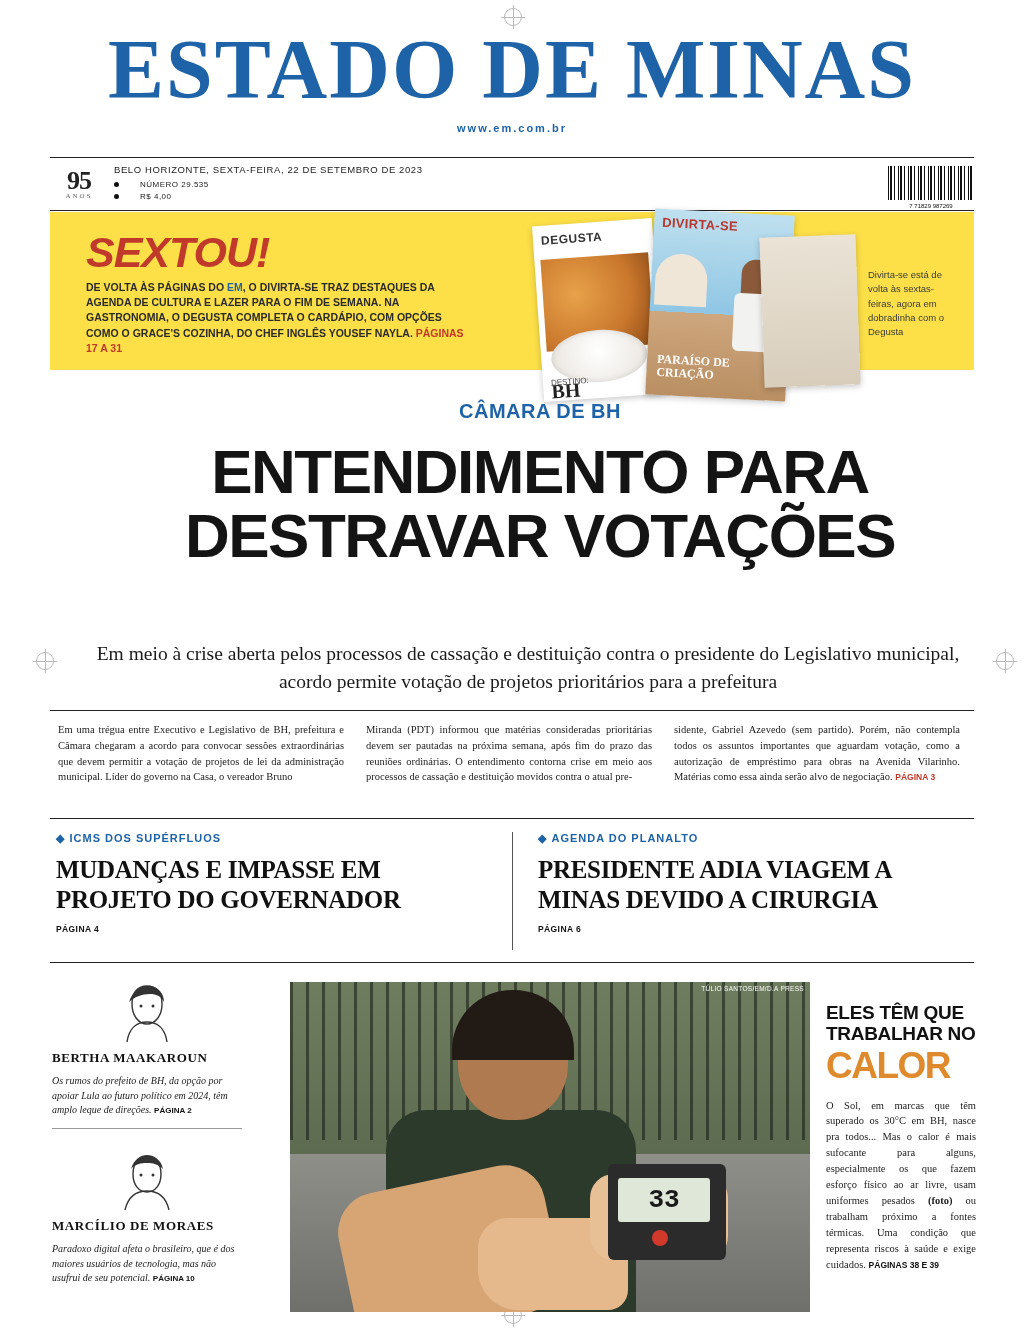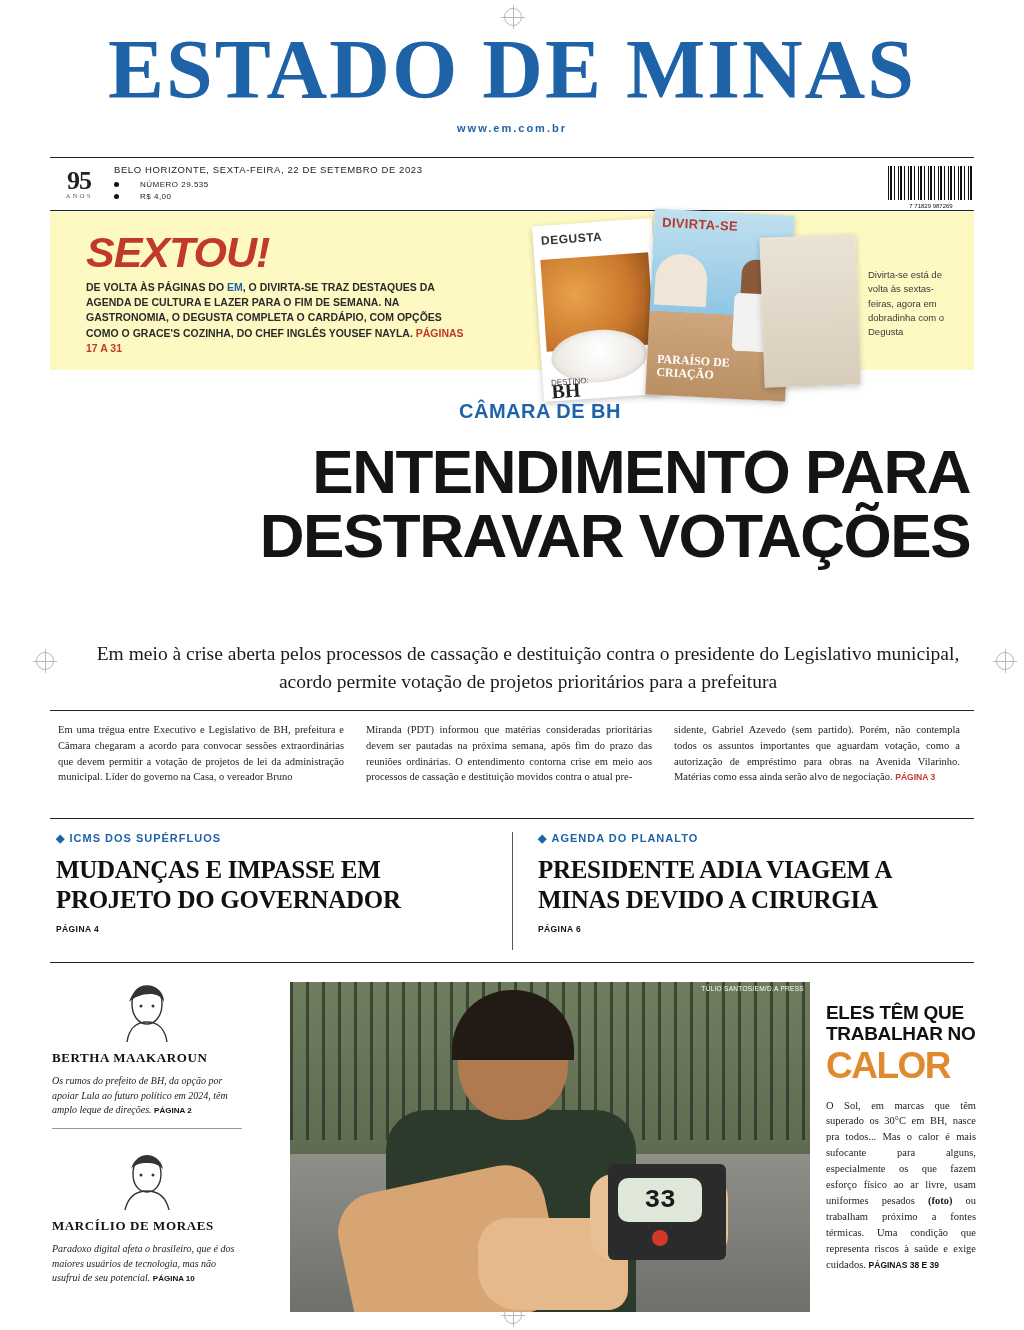--- a/index.html
+++ b/index.html
@@ -40,21 +40,21 @@
   .logo95 .anos{font-size:7px;letter-spacing:2px;color:#666;margin-top:-4px;}
   .dateline{position:absolute;left:64px;top:4px;font-family:"Liberation Sans",sans-serif;font-size:9.5px;letter-spacing:.6px;color:#222;}
   .meta{position:absolute;left:64px;top:20px;font-family:"Liberation Sans",sans-serif;font-size:8px;letter-spacing:.5px;color:#222;}
   .meta .line{display:flex;align-items:center;margin-bottom:3px;gap:16px;}
   .bullet{width:5px;height:5px;border-radius:50%;background:#111;display:inline-block;margin-right:5px;}
   .barcode{position:absolute;right:0;top:6px;width:86px;height:34px;
     background:repeating-linear-gradient(90deg,#111 0 1px,#fff 1px 2px,#111 2px 4px,#fff 4px 6px,#111 6px 7px,#fff 7px 10px);}
   .barcode .bcnum{position:absolute;left:0;bottom:-9px;width:100%;text-align:center;font-family:"Liberation Sans",sans-serif;font-size:6px;color:#111;}
 
   
-  .sextou{position:absolute;left:50px;top:212px;width:924px;height:158px;background:#fef9c3;}
+  .sextou{position:absolute;left:50px;top:212px;width:924px;height:158px;background:#fde047;}
   .sextou h2{
     position:absolute;left:36px;top:16px;margin:0;
     font-family:"Liberation Sans",sans-serif;font-weight:bold;font-style:italic;
     font-size:43px;color:#c0392b;letter-spacing:-1px;
   }
   .sextou p{
     position:absolute;left:36px;top:68px;width:390px;margin:0;
     font-family:"Liberation Sans",sans-serif;font-weight:bold;font-size:10.5px;
     line-height:1.45;color:#2a2a2a;text-transform:uppercase;
   }
@@ -80,21 +80,21 @@
   .mag2 .mt{font-family:"Liberation Sans",sans-serif;font-weight:bold;font-size:13px;color:#b8372f;margin:6px 0 0 8px;letter-spacing:.3px;}
   .mag2 .dome{position:absolute;left:4px;top:44px;width:52px;height:52px;border-radius:50% 50% 0 0;background:#efe6d8;}
   .mag2 .person{position:absolute;right:16px;top:46px;width:34px;height:92px;background:#8a5a3b;border-radius:14px 14px 4px 4px;}
   .mag2 .dress{position:absolute;right:10px;top:80px;width:46px;height:58px;background:#f2f2f0;border-radius:6px;}
   .mag2 .cap{position:absolute;left:10px;bottom:16px;font-family:"Liberation Serif",serif;font-size:12px;color:#fff;font-weight:bold;line-height:1.1;}
   .mag3{left:252px;top:30px;width:96px;height:150px;transform:rotate(-2deg);background:linear-gradient(#eae3d6,#d8cdbb);}
 
   
   .kicker{position:absolute;left:110px;top:400px;width:860px;text-align:center;
     font-family:"Liberation Sans",sans-serif;font-weight:bold;font-size:20px;color:#1e63a8;letter-spacing:.5px;}
-  .head{position:absolute;left:110px;top:440px;width:860px;text-align:right;
+  .head{position:absolute;left:110px;top:440px;width:860px;text-align:center;
     font-family:"Liberation Sans",sans-serif;font-weight:bold;font-size:62px;line-height:1.03;
     color:#141414;letter-spacing:-1.5px;}
   .subhead{position:absolute;left:78px;top:640px;width:900px;text-align:center;
     font-family:"Liberation Serif",serif;font-size:19.5px;line-height:1.42;color:#1a1a1a;}
   .ruleA{position:absolute;left:50px;top:710px;width:924px;height:1px;background:#222;}
 
   .cols{position:absolute;left:58px;top:722px;width:910px;
     display:flex;gap:22px;}
   .cols .col{width:286px;font-family:"Liberation Serif",serif;font-size:10.5px;line-height:1.5;
     text-align:justify;color:#1c1c1c;}
@@ -129,21 +129,21 @@
   .ph-fence{position:absolute;left:0;top:0;width:100%;height:48%;
     background:repeating-linear-gradient(90deg,rgba(20,25,18,.55) 0 3px,rgba(255,255,255,0) 3px 16px);}
   .ph-ground{position:absolute;left:0;bottom:0;width:100%;height:48%;background:linear-gradient(#8f8f8a,#6f6f6b);}
   .ph-man-head{position:absolute;left:168px;top:18px;width:110px;height:120px;border-radius:50% 50% 46% 46%;background:#b07a50;}
   .ph-man-hair{position:absolute;left:162px;top:8px;width:122px;height:70px;border-radius:60px 60px 0 0;background:#221a15;}
   .ph-man-body{position:absolute;left:96px;top:128px;width:250px;height:210px;border-radius:40px 40px 0 0;background:#2c3a2c;}
   .ph-arm{position:absolute;left:54px;top:196px;width:210px;height:150px;background:#d7a574;border-radius:40px;transform:rotate(-12deg);}
   .ph-hand1{position:absolute;left:188px;top:236px;width:150px;height:92px;background:#e6b98d;border-radius:30px 10px 20px 40px;}
   .ph-hand2{position:absolute;left:300px;top:192px;width:138px;height:86px;background:#e8c096;border-radius:24px;}
   .ph-gun{position:absolute;left:318px;top:182px;width:118px;height:96px;background:#2b2b2b;border-radius:6px;}
-  .ph-screen{position:absolute;left:328px;top:196px;width:84px;height:44px;background:#dfe7d8;border-radius:10px;
+  .ph-screen{position:absolute;left:328px;top:196px;width:92px;height:44px;background:#dfe7d8;border-radius:3px;
     font-family:"Liberation Mono",monospace;font-weight:bold;font-size:26px;color:#1a1a1a;text-align:center;line-height:44px;}
   .ph-led{position:absolute;left:362px;top:248px;width:16px;height:16px;border-radius:50%;background:#d1392b;}
   .ph-orange{position:absolute;left:64px;bottom:46px;width:200px;height:22px;background:#e08a2e;border-radius:4px;transform:rotate(-6deg);}
   .ph-cred{position:absolute;right:6px;top:3px;font-family:"Liberation Sans",sans-serif;font-size:6.5px;color:#fff;letter-spacing:.3px;}
 
   
   .rail{position:absolute;left:826px;top:1002px;width:150px;}
   .rail .h{font-family:"Liberation Sans",sans-serif;font-weight:bold;font-size:19px;line-height:1.12;color:#111;letter-spacing:-.3px;}
   .rail .big{font-family:"Liberation Sans",sans-serif;font-weight:bold;font-size:37px;line-height:1;color:#e08a2e;letter-spacing:-1.5px;margin-top:2px;}
   .rail .tx{margin-top:14px;font-family:"Liberation Serif",serif;font-size:10.5px;line-height:1.52;color:#1c1c1c;text-align:justify;}

